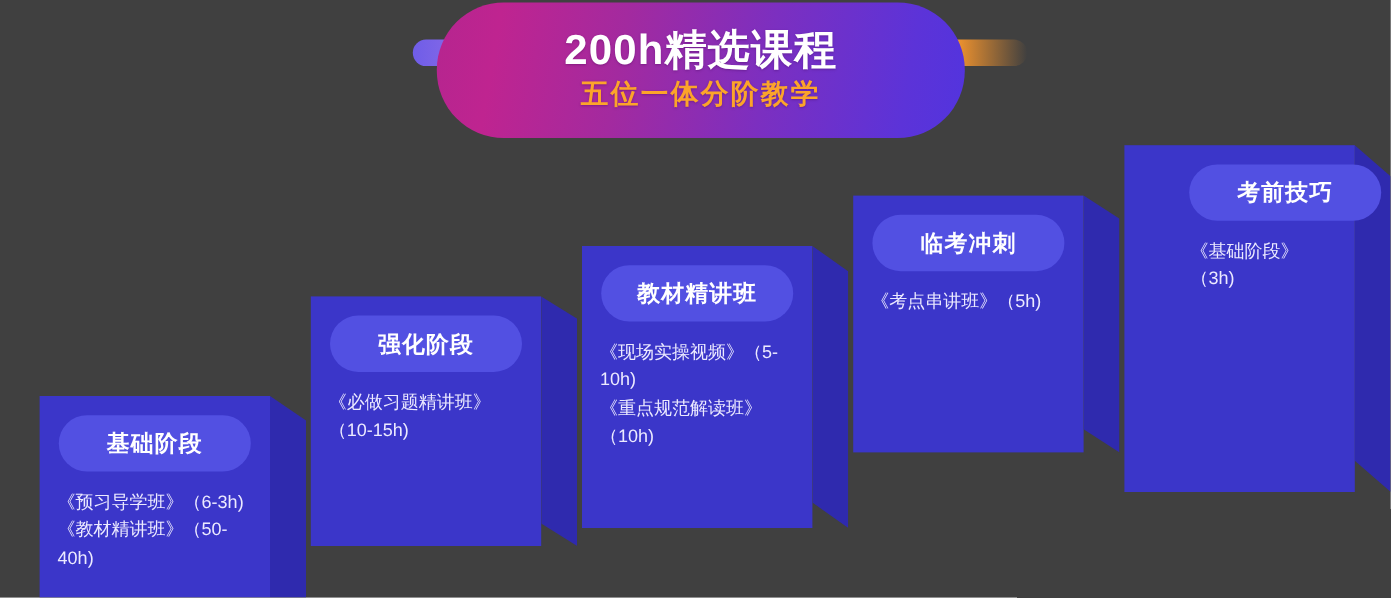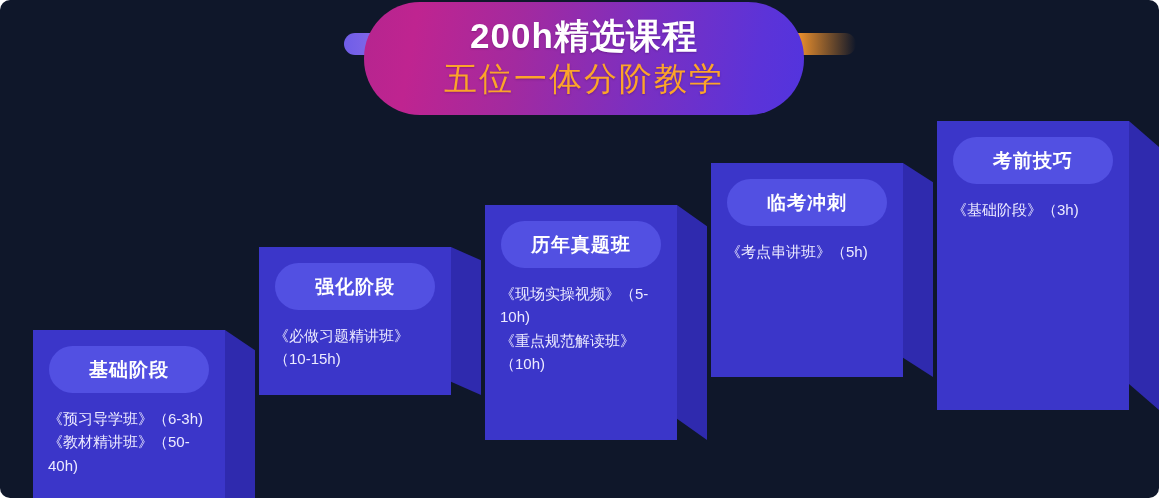--- a/index.html
+++ b/index.html
@@ -48,22 +48,22 @@
   #banner-line1 {
     color:#ffffff;
     font-size:35px;
     font-weight:bold;
     letter-spacing:1px;
     line-height:1.05;
     text-shadow:0 1px 2px rgba(60,0,80,.35);
   }
   #banner-line2 {
     color:#fca42a;
-    font-size:33px;
-    font-weight:normal;
+    font-size:23px;
+    font-weight:bold;
     letter-spacing:2px;
     line-height:1.2;
     margin-top:4px;
     text-shadow:0 1px 2px rgba(60,0,80,.35);
   }
 
   
   #steps { position:absolute; left:0; top:0; width:1159px; height:498px; }
 
   .step {
@@ -109,21 +109,21 @@
     font-size:15px;
     line-height:1.55;
     text-align:left;
     padding:0 1px;
   }
   .course-line { display:block; }
 </style>
 </head>
 <body>
 
-<div id="stage" style="background: #0f172a; border-radius: 10px;">
+<div id="stage" style="background: #404040;">
 
   <div id="banner-wrap" style="z-index: 50;">
     <div class="deco-pill" id="deco-left"></div>
     <div class="deco-pill" id="deco-right"></div>
     <div id="banner">
       <div id="banner-line1" style="color: rgb(255, 255, 255);">200h精选课程</div>
       <div id="banner-line2" style="color: rgb(252, 164, 42);">五位一体分阶教学</div>
     </div>
   </div>
 
@@ -136,39 +136,39 @@
         <div class="step-pill" style="background: rgb(82, 80, 226);">
           <span class="step-pill-label">基础阶段</span>
         </div>
         <div class="step-courses">
           <span class="course-line">《预习导学班》（6-3h)</span>
           <span class="course-line">《教材精讲班》（50-40h)</span>
         </div>
       </div>
     </div>
 
-    <div class="step" id="step-1" style="left: 259px; top: 247px; height: 148px; z-index: 11;">
+    <div class="step" id="step-1" style="left: 259px; top: 247px; height: 208px; z-index: 11;">
       <div class="step-side" style="background: rgb(47, 42, 174);"></div>
       <div class="step-face" style="background: rgb(59, 54, 201);"></div>
       <div class="step-inner">
         <div class="step-pill" style="background: rgb(82, 80, 226);">
           <span class="step-pill-label">强化阶段</span>
         </div>
         <div class="step-courses">
           <span class="course-line">《必做习题精讲班》（10-15h)</span>
         </div>
       </div>
     </div>
 
     <div class="step" id="step-2" style="left: 485px; top: 205px; height: 235px; z-index: 12;">
       <div class="step-side" style="background: rgb(47, 42, 174);"></div>
       <div class="step-face" style="background: rgb(59, 54, 201);"></div>
       <div class="step-inner">
         <div class="step-pill" style="background: rgb(82, 80, 226);">
-          <span class="step-pill-label">历年真题班</span>
+          <span class="step-pill-label">教材精讲班</span>
         </div>
         <div class="step-courses">
           <span class="course-line">《现场实操视频》（5-10h)</span>
           <span class="course-line">《重点规范解读班》（10h)</span>
         </div>
       </div>
     </div>
 
     <div class="step" id="step-3" style="left: 711px; top: 163px; height: 214px; z-index: 13;">
       <div class="step-side" style="background: rgb(47, 42, 174);"></div>
@@ -176,21 +176,21 @@
       <div class="step-inner">
         <div class="step-pill" style="background: rgb(82, 80, 226);">
           <span class="step-pill-label">临考冲刺</span>
         </div>
         <div class="step-courses">
           <span class="course-line">《考点串讲班》（5h)</span>
         </div>
       </div>
     </div>
 
-    <div class="step" id="step-4" style="left: 937px; top: 121px; height: 289px; z-index: 14;">
+    <div class="step" id="step-4" style="left: 937px; top: 121px; height: 289px; z-index: 14; padding-left: 40px;">
       <div class="step-side" style="background: rgb(47, 42, 174);"></div>
       <div class="step-face" style="background: rgb(59, 54, 201);"></div>
       <div class="step-inner">
         <div class="step-pill" style="background: rgb(82, 80, 226);">
           <span class="step-pill-label">考前技巧</span>
         </div>
         <div class="step-courses">
           <span class="course-line">《基础阶段》（3h)</span>
         </div>
       </div>

